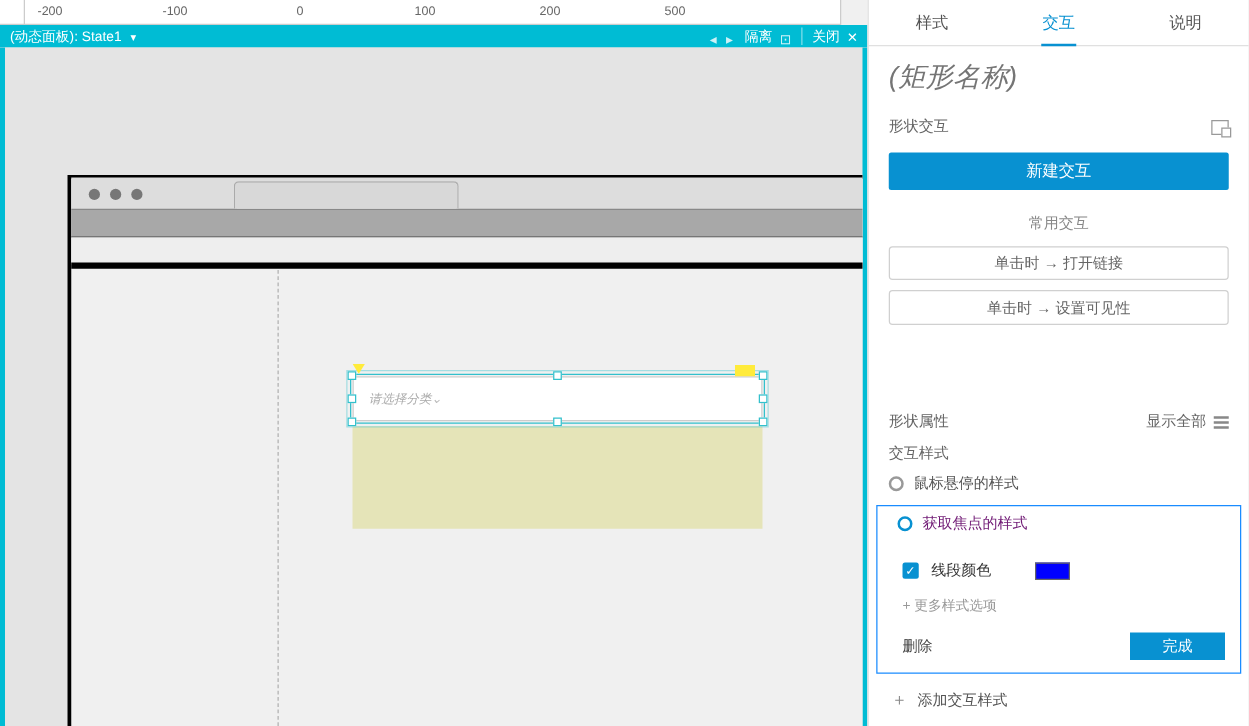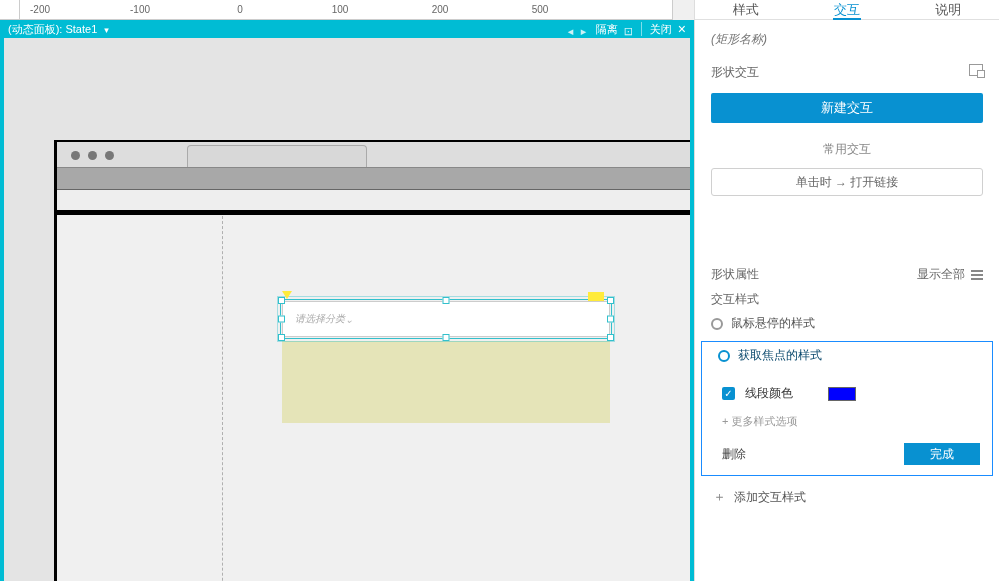--- a/index.html
+++ b/index.html
@@ -49,45 +49,45 @@
 .h-ml { top: 50%; left: -4px; transform: translateY(-50%); }
 .h-mr { top: 50%; right: -4px; transform: translateY(-50%); }
 .yellow-marker { position: absolute; top: -10px; left: 0; width: 10px; height: 8px; background: #ffeb3b; clip-path: polygon(0 0, 100% 0, 50% 100%); }
 .yellow-marker2 { position: absolute; top: -9px; right: 6px; width: 16px; height: 9px; background: #ffeb3b; }
 
 
 .yellow-block { position: absolute; top: 303px; left: 278px; width: 328px; height: 82px; background: #e5e4b8; }
 
 
 .right-panel { position: absolute; top: 0; right: 0; width: 305px; height: 581px; background: #fff; border-left: 1px solid #ddd; display: flex; flex-direction: column; font-size: 12px; color: #333; }
-.rp-tabs { display: flex; height: 20px; border-bottom: 1px solid #e0e0e0; }
+.rp-tabs { display: flex; height: 38px; border-bottom: 1px solid #e0e0e0; }
 .rp-tab { flex: 1; display: flex; align-items: center; justify-content: center; font-size: 13px; color: #555; cursor: pointer; position: relative; }
 .rp-tab.active { color: #0891d1; }
 .rp-tab.active::after { content: ""; position: absolute; bottom: -1px; left: 50%; transform: translateX(-50%); width: 28px; height: 2px; background: #0891d1; }
 .rp-name-input { padding: 12px 16px 10px; }
-.rp-name-input input { width: 100%; border: none; font-size: 12px; color: #701a75; font-style: italic; outline: none; }
-.rp-section-hdr { display: flex; justify-content: space-between; padding: 8px 16px 4px; color: #666; font-size: 12px; }
+.rp-name-input input { width: 100%; border: none; font-size: 22px; color: #701a75; font-style: italic; outline: none; }
+.rp-section-hdr { display: flex; justify-content: space-between; align-items: center; padding: 8px 16px 4px; color: #666; font-size: 12px; }
 .rp-section-hdr .icon-box { width: 14px; height: 12px; border: 1px solid #999; position: relative; }
 .rp-section-hdr .icon-box::after { content: ""; position: absolute; right: -3px; bottom: -3px; width: 6px; height: 6px; background: #fff; border: 1px solid #999; }
 .btn-primary { width: calc(100% - 32px); margin: 8px 16px; height: 30px; background: #0891d1; color: #fff; border: none; border-radius: 2px; cursor: pointer; font-size: 13px; }
 .rp-common { text-align: center; color: #888; font-size: 12px; padding: 10px 0 6px; }
 .btn-outline { width: calc(100% - 32px); margin: 4px 16px; height: 28px; background: #fff; border: 1px solid #d0d0d0; border-radius: 3px; cursor: pointer; color: #666; font-size: 12px; }
 
 .rp-divider-gap { height: 60px; }
 .rp-row { display: flex; justify-content: space-between; align-items: center; padding: 6px 16px; color: #666; }
 .rp-row .show-all { display: flex; gap: 6px; align-items: center; }
 .menu-icon { display: inline-flex; flex-direction: column; gap: 2px; }
 .menu-icon span { width: 12px; height: 2px; background: #888; }
 
 .style-item { display: flex; align-items: center; gap: 8px; padding: 5px 16px; color: #555; cursor: pointer; }
 .radio-circ { width: 12px; height: 12px; border: 2px solid #999; border-radius: 50%; position: relative; flex-shrink: 0; }
 
 
 .focus-block { margin: 4px 6px 0; border: 1px solid #1a8cff; padding-bottom: 10px; }
-.focus-block .style-item { color: #0c4a6e; }
+.focus-block .style-item { color: #701a75; }
 .focus-block .radio-circ { border-color: #0891d1; }
 .focus-inner { padding: 12px 16px 0 20px; }
 .focus-row { display: flex; align-items: center; gap: 10px; padding: 4px 0; }
 .checkbox { width: 13px; height: 13px; background: #0891d1; color: #fff; display: flex; align-items: center; justify-content: center; font-size: 10px; border-radius: 2px; }
 .color-swatch { width: 28px; height: 14px; background: #0000ff; border: 1px solid #666; margin-left: auto; margin-right: 120px; }
 .more-opts { color: #999; font-size: 11px; padding: 8px 0 0 0; }
 .focus-footer { display: flex; justify-content: space-between; align-items: center; padding: 14px 12px 0 20px; }
 .focus-footer .del { color: #444; cursor: pointer; }
 .btn-done { background: #0891d1; color: #fff; border: none; width: 76px; height: 22px; font-size: 12px; cursor: pointer; }
 
@@ -184,20 +184,21 @@
 
   <div class="rp-section-hdr">
     <span>形状交互</span>
     <span class="icon-box"></span>
   </div>
 
   <button class="btn-primary">新建交互</button>
 
   <div class="rp-common">常用交互</div>
   <button class="btn-outline">单击时 → 打开链接</button>
+  <button class="btn-outline">单击时 → 设置可见性</button>
 
   <div class="rp-divider-gap"></div>
 
   <div class="rp-row">
     <span>形状属性</span>
     <span class="show-all">
       <span>显示全部</span>
       <span class="menu-icon">
           <span></span>
           <span></span>

